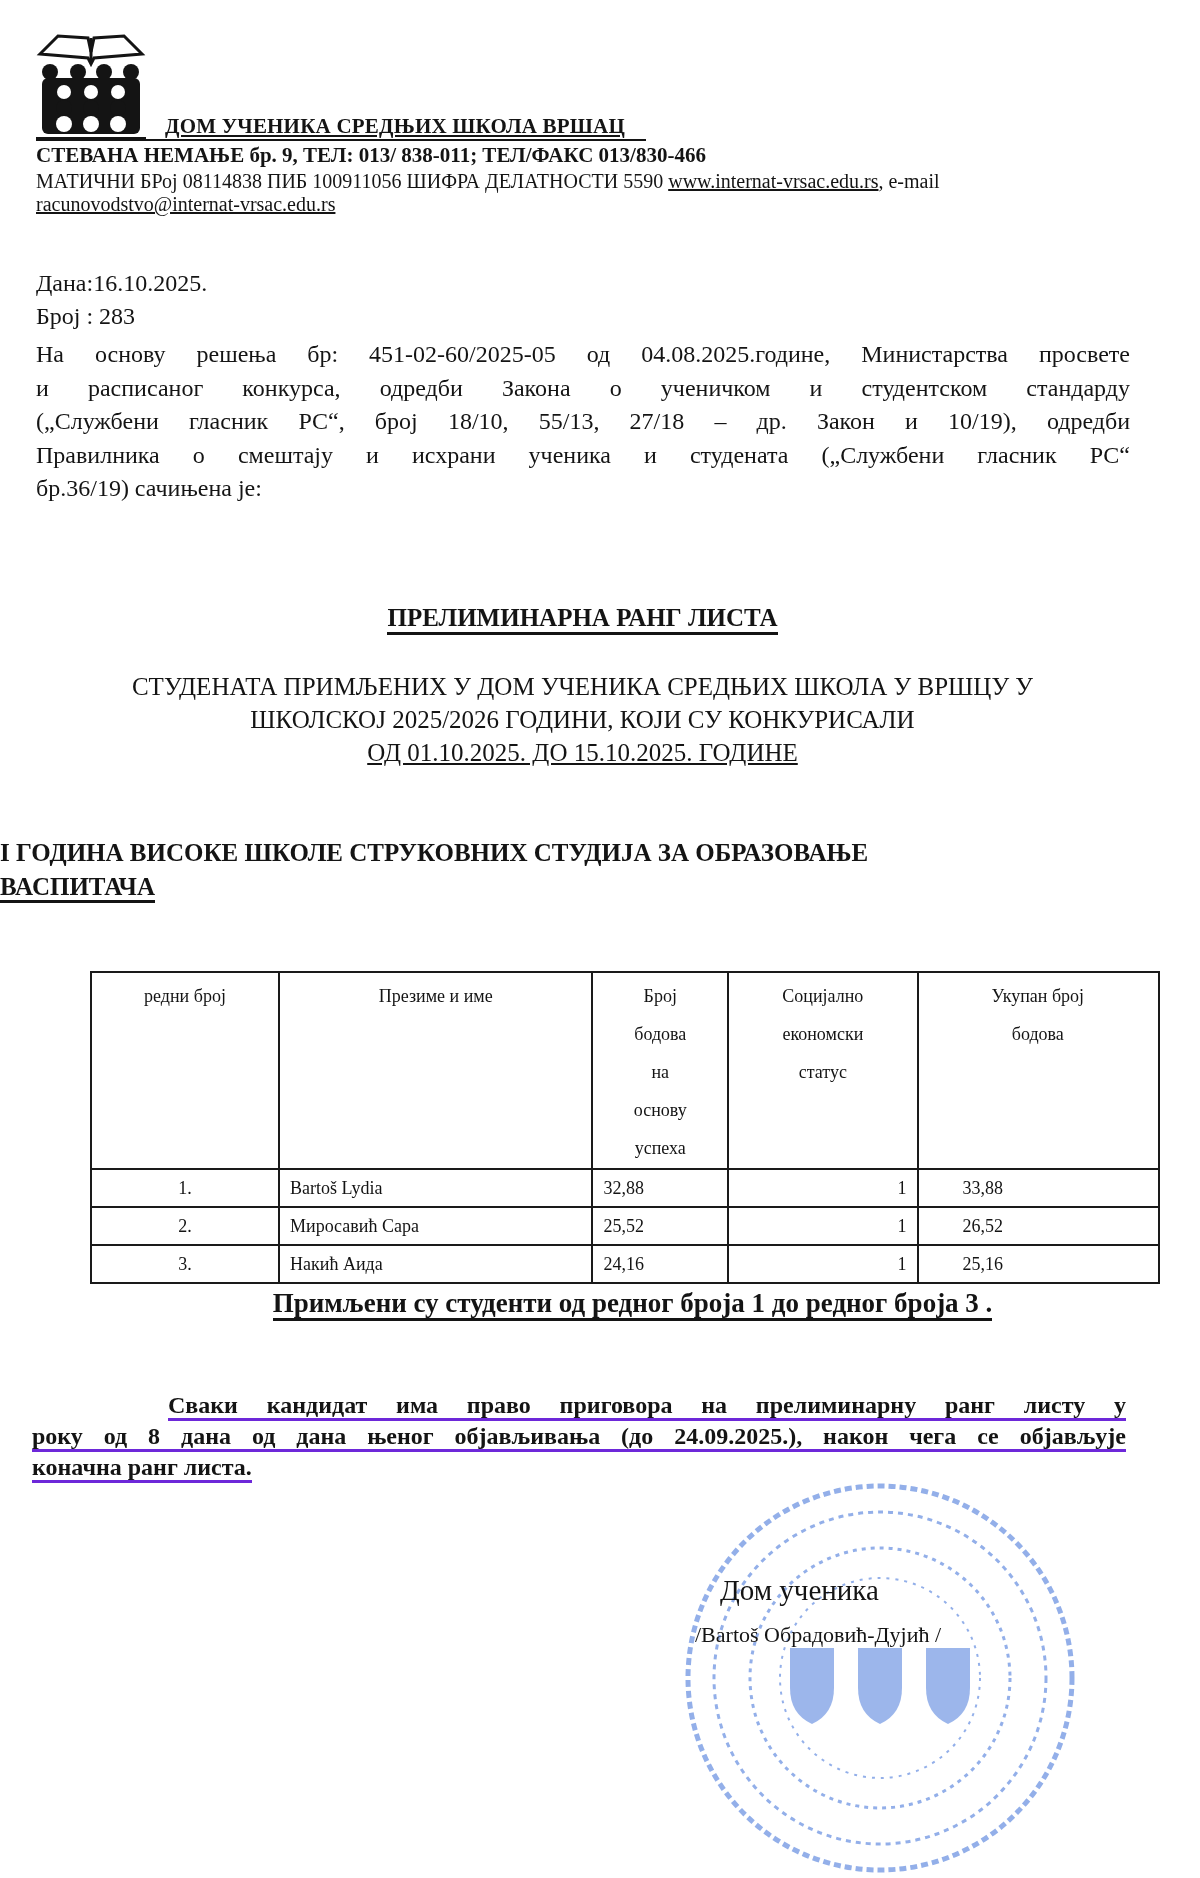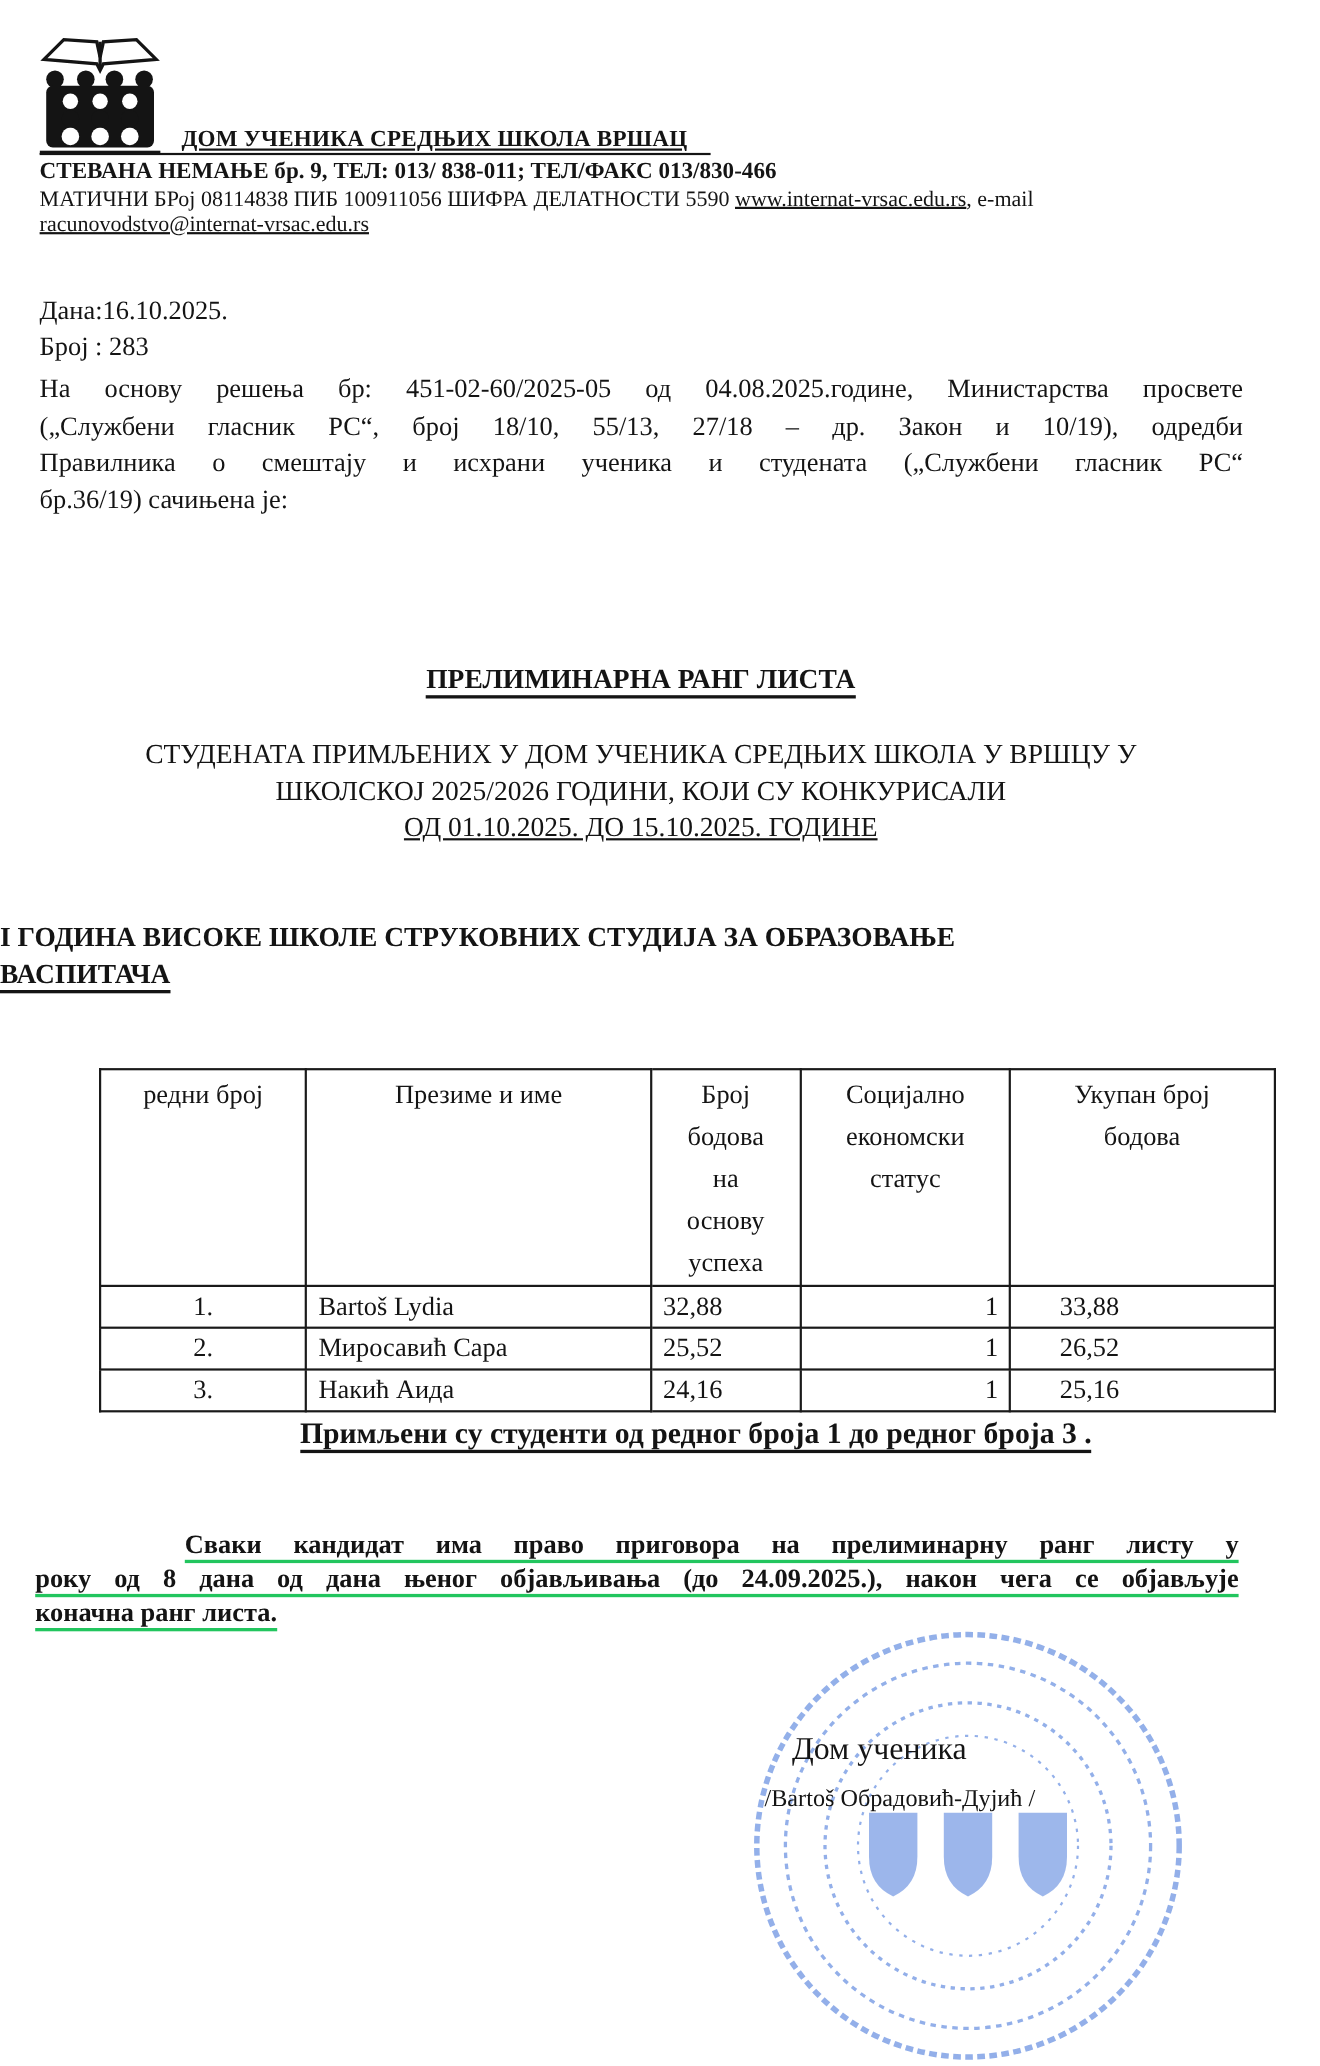--- a/index.html
+++ b/index.html
@@ -21,38 +21,38 @@
   .para-line { display: block; text-align: justify; text-align-last: justify; }
   .para-line.last { text-align-last: left; }
 
   .title { left: 0; width: 1165px; text-align: center; font-size: 25px; font-weight: bold; }
   .title span { border-bottom: 3px solid #141414; padding-bottom: 1px; }
   .subtitle { left: 0; width: 1165px; text-align: center; font-size: 25px; line-height: 33px; }
   .sub-u { text-decoration: underline; }
   .section { left: 0; width: 1165px; font-size: 25px; font-weight: bold; line-height: 34px; }
   .section .u2 { border-bottom: 3px solid #141414; }
 
-  table.rank { position: absolute; left: 90px; top: 971px; width: 1070px; border-collapse: collapse; font-size: 24px; border-radius: 14px; }
+  table.rank { position: absolute; left: 90px; top: 971px; width: 1070px; border-collapse: collapse; font-size: 18px; border-radius: 14px; }
   table.rank th, table.rank td { border: 2px solid #1a1a1a; vertical-align: top; font-weight: normal; }
   table.rank th { height: 190px; line-height: 38px; padding-top: 4px; text-align: center; }
   table.rank td { height: 36px; line-height: 36px; padding: 0 10px; }
   .c-num { width: 180px; text-align: center; }
   .c-name { width: 312px; text-align: left; }
   .c-score { width: 121px; text-align: left; }
   .c-ses { width: 178px; text-align: right; }
   .c-total { width: 200px; text-align: left; padding-left: 44px !important; }
 
   .admitted { left: 0; width: 1265px; text-align: center; top: 1288px; font-size: 27px; font-weight: bold; }
   .admitted span { border-bottom: 3px solid #141414; }
 
   .notice { left: 32px; top: 1390px; width: 1094px; font-size: 24px; font-weight: bold; line-height: 31px; }
   .notice-line { display: block; text-align: justify; text-align-last: justify; }
   .notice-line.first { padding-left: 136px; }
   .notice-line.last { text-align-last: left; }
-  .notice span.t { border-bottom: 3px solid #22c55e; }
+  .notice span.t { border-bottom: 3px solid #6d28d9; }
 
   .stamp { left: 660px; top: 1478px; width: 440px; height: 400px; }
   .sig-org { left: 720px; top: 1574px; font-size: 29px; font-weight: normal; }
   .sig-name { left: 695px; top: 1622px; font-size: 22px; }
 </style>
 </head>
 <body>
 
 <svg class="abs logo" viewBox="0 0 110 112">
   <path d="M4 26 L22 8 L52 10 L55 24 L58 10 L88 8 L106 26 L58 30 L55 36 L52 30 Z" fill="#fff" stroke="#141414" stroke-width="3"></path>
@@ -84,20 +84,21 @@
 <div class="abs hdr-underline"></div>
 <div class="abs hdr-line2">СТЕВАНА НЕМАЊЕ  бр. 9, ТЕЛ: 013/ 838-011; ТЕЛ/ФАКС 013/830-466</div>
 <div class="abs hdr-line3"><span>МАТИЧНИ БРој 08114838 ПИБ 100911056 ШИФРА ДЕЛАТНОСТИ 5590 </span><span class="u">www.internat-vrsac.edu.rs</span><span>, e-mail</span></div>
 <div class="abs hdr-line4"><span class="u">racunovodstvo@internat-vrsac.edu.rs</span></div>
 
 <div class="abs meta" style="top:270px;">Дана:16.10.2025.</div>
 <div class="abs meta" style="top:303px;">Број : 283</div>
 
 <div class="abs para">
   <span class="para-line">На основу решења бр: 451-02-60/2025-05 од 04.08.2025.године, Министарства просвете</span>
+  <span class="para-line">и расписаног конкурса, одредби Закона о ученичком и студентском стандарду</span>
   <span class="para-line">(„Службени гласник РС“, број 18/10, 55/13, 27/18 – др. Закон и 10/19), одредби</span>
   <span class="para-line">Правилника о смештају и исхрани ученика и студената („Службени гласник РС“</span>
   <span class="para-line last">бр.36/19) сачињена је:</span>
 </div>
 
 <div class="abs title" style="top:604px;"><span>ПРЕЛИМИНАРНА РАНГ ЛИСТА</span></div>
 
 <div class="abs subtitle" style="top:670px;">
   <div>СТУДЕНАТА ПРИМЉЕНИХ У ДОМ УЧЕНИКА СРЕДЊИХ ШКОЛА У ВРШЦУ У</div>
   <div>ШКОЛСКОЈ 2025/2026 ГОДИНИ, КОЈИ СУ КОНКУРИСАЛИ</div>

